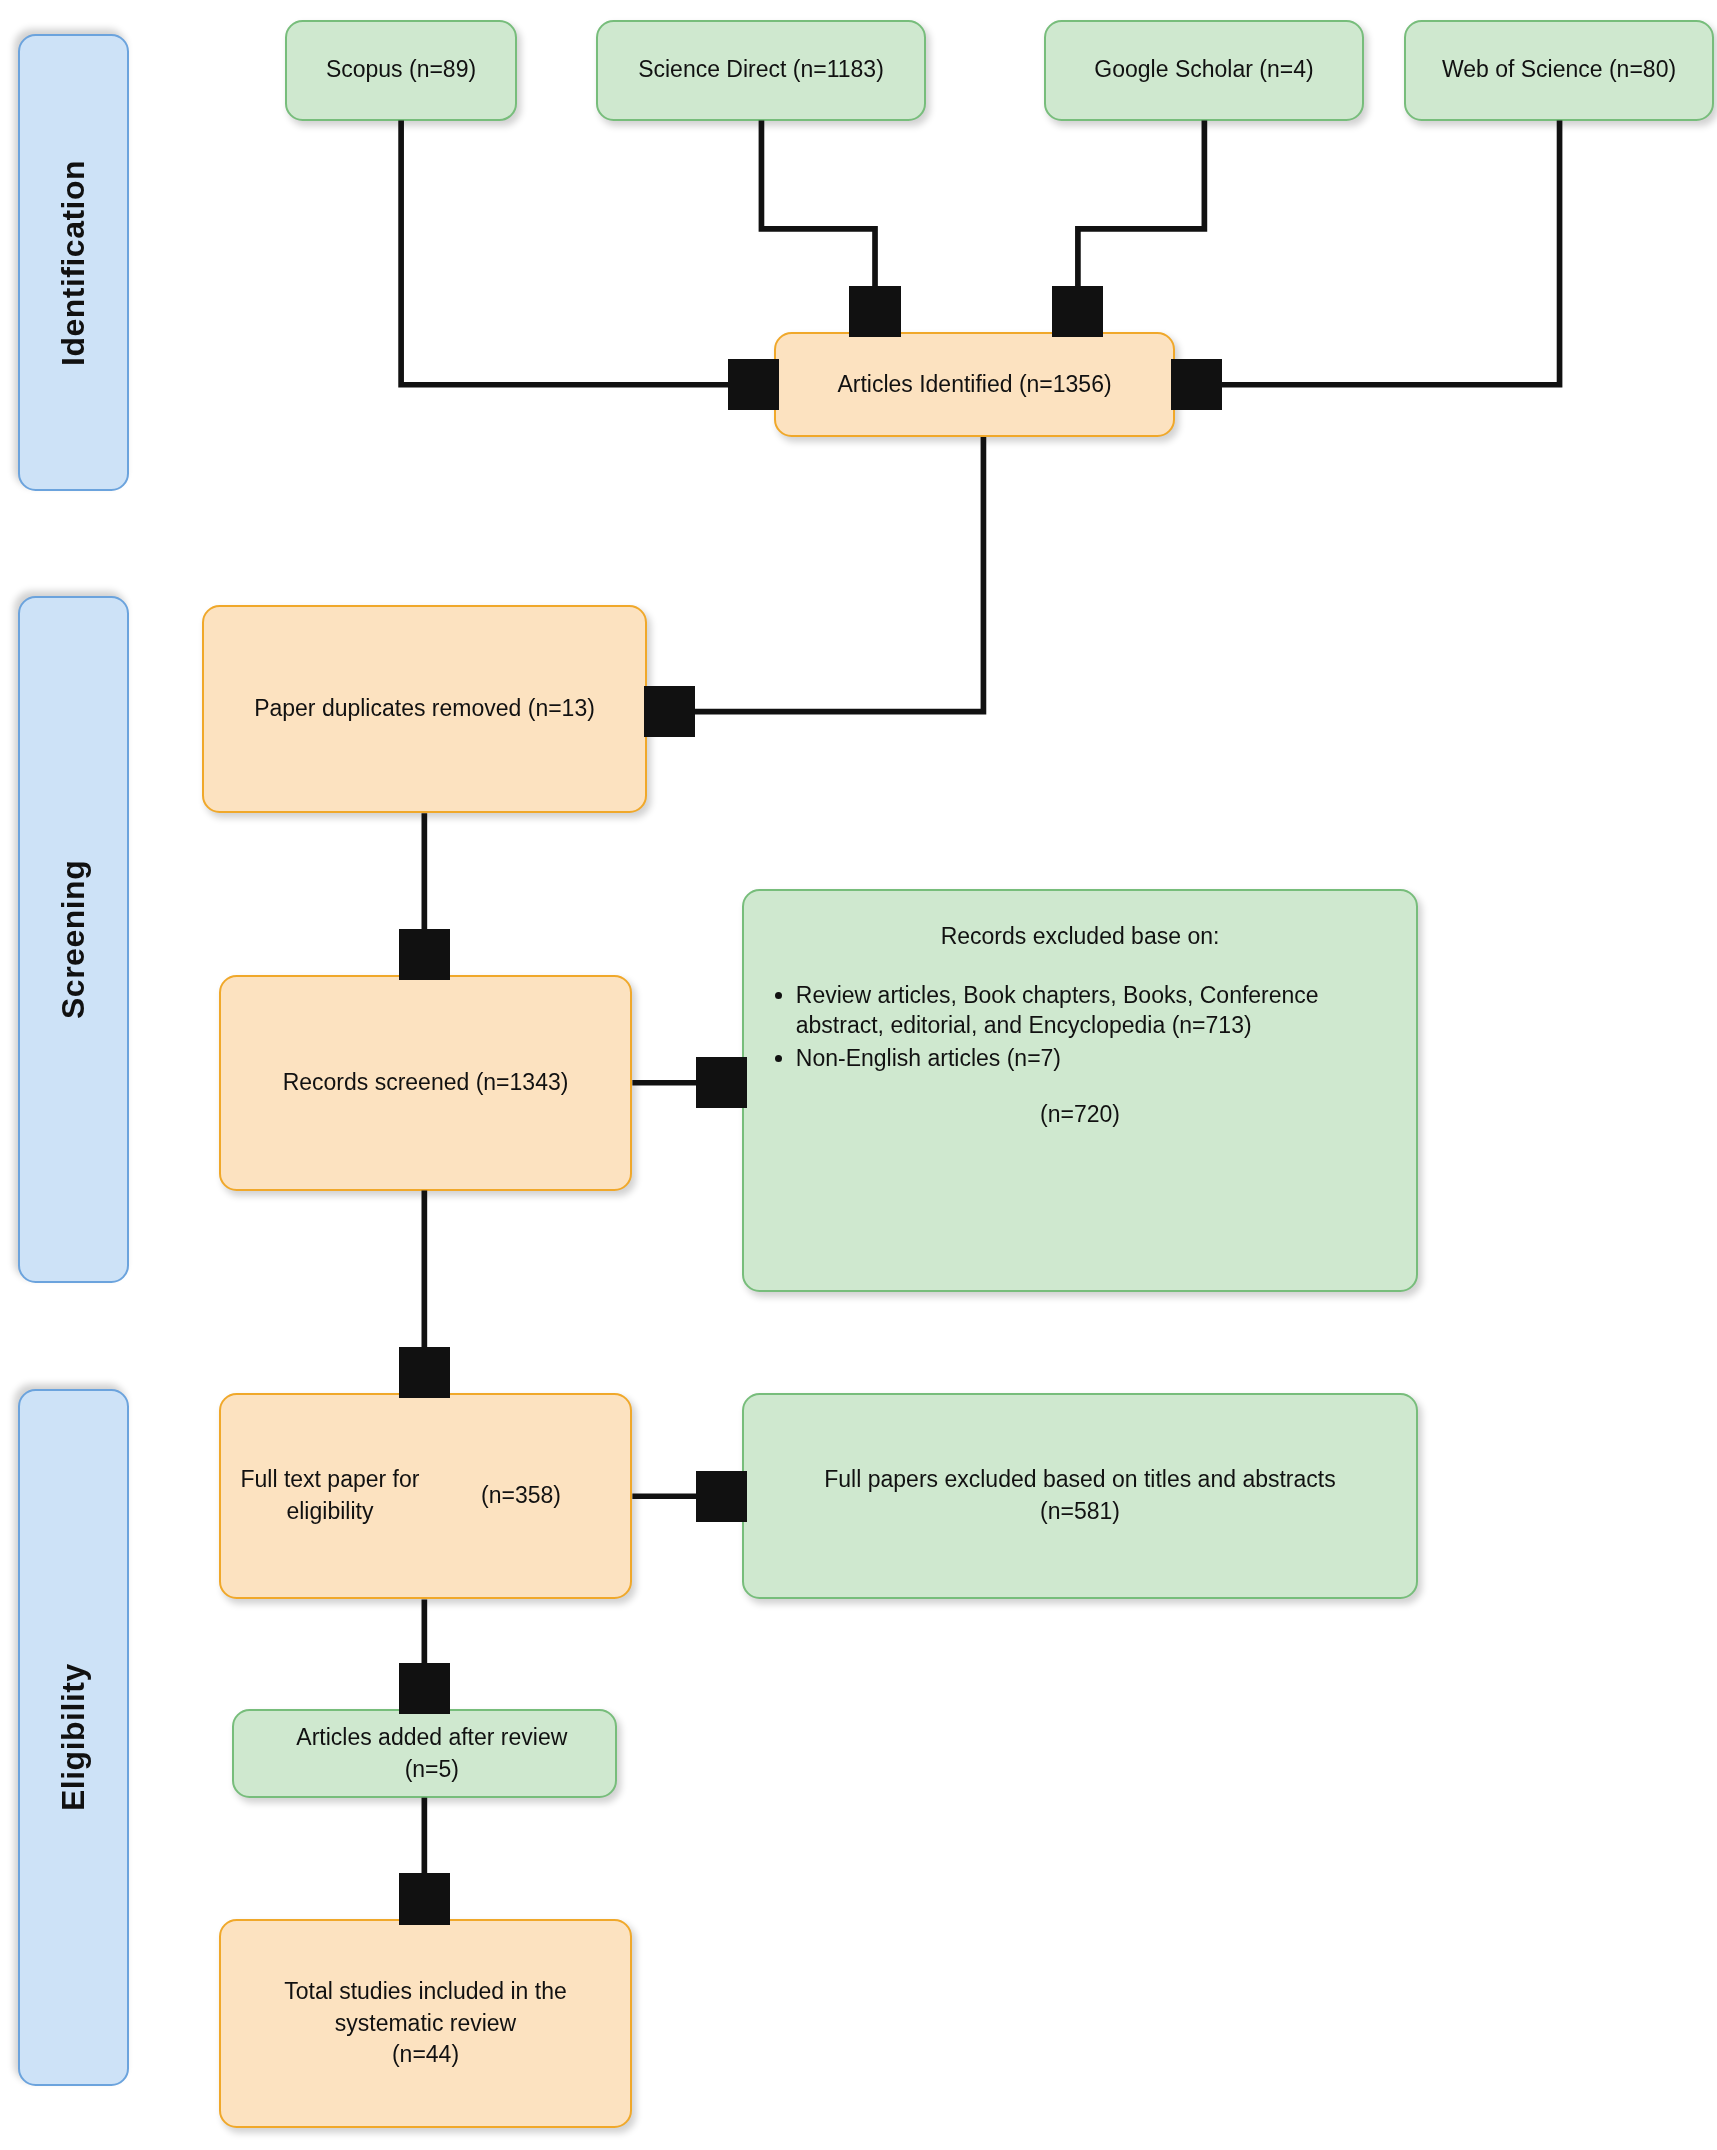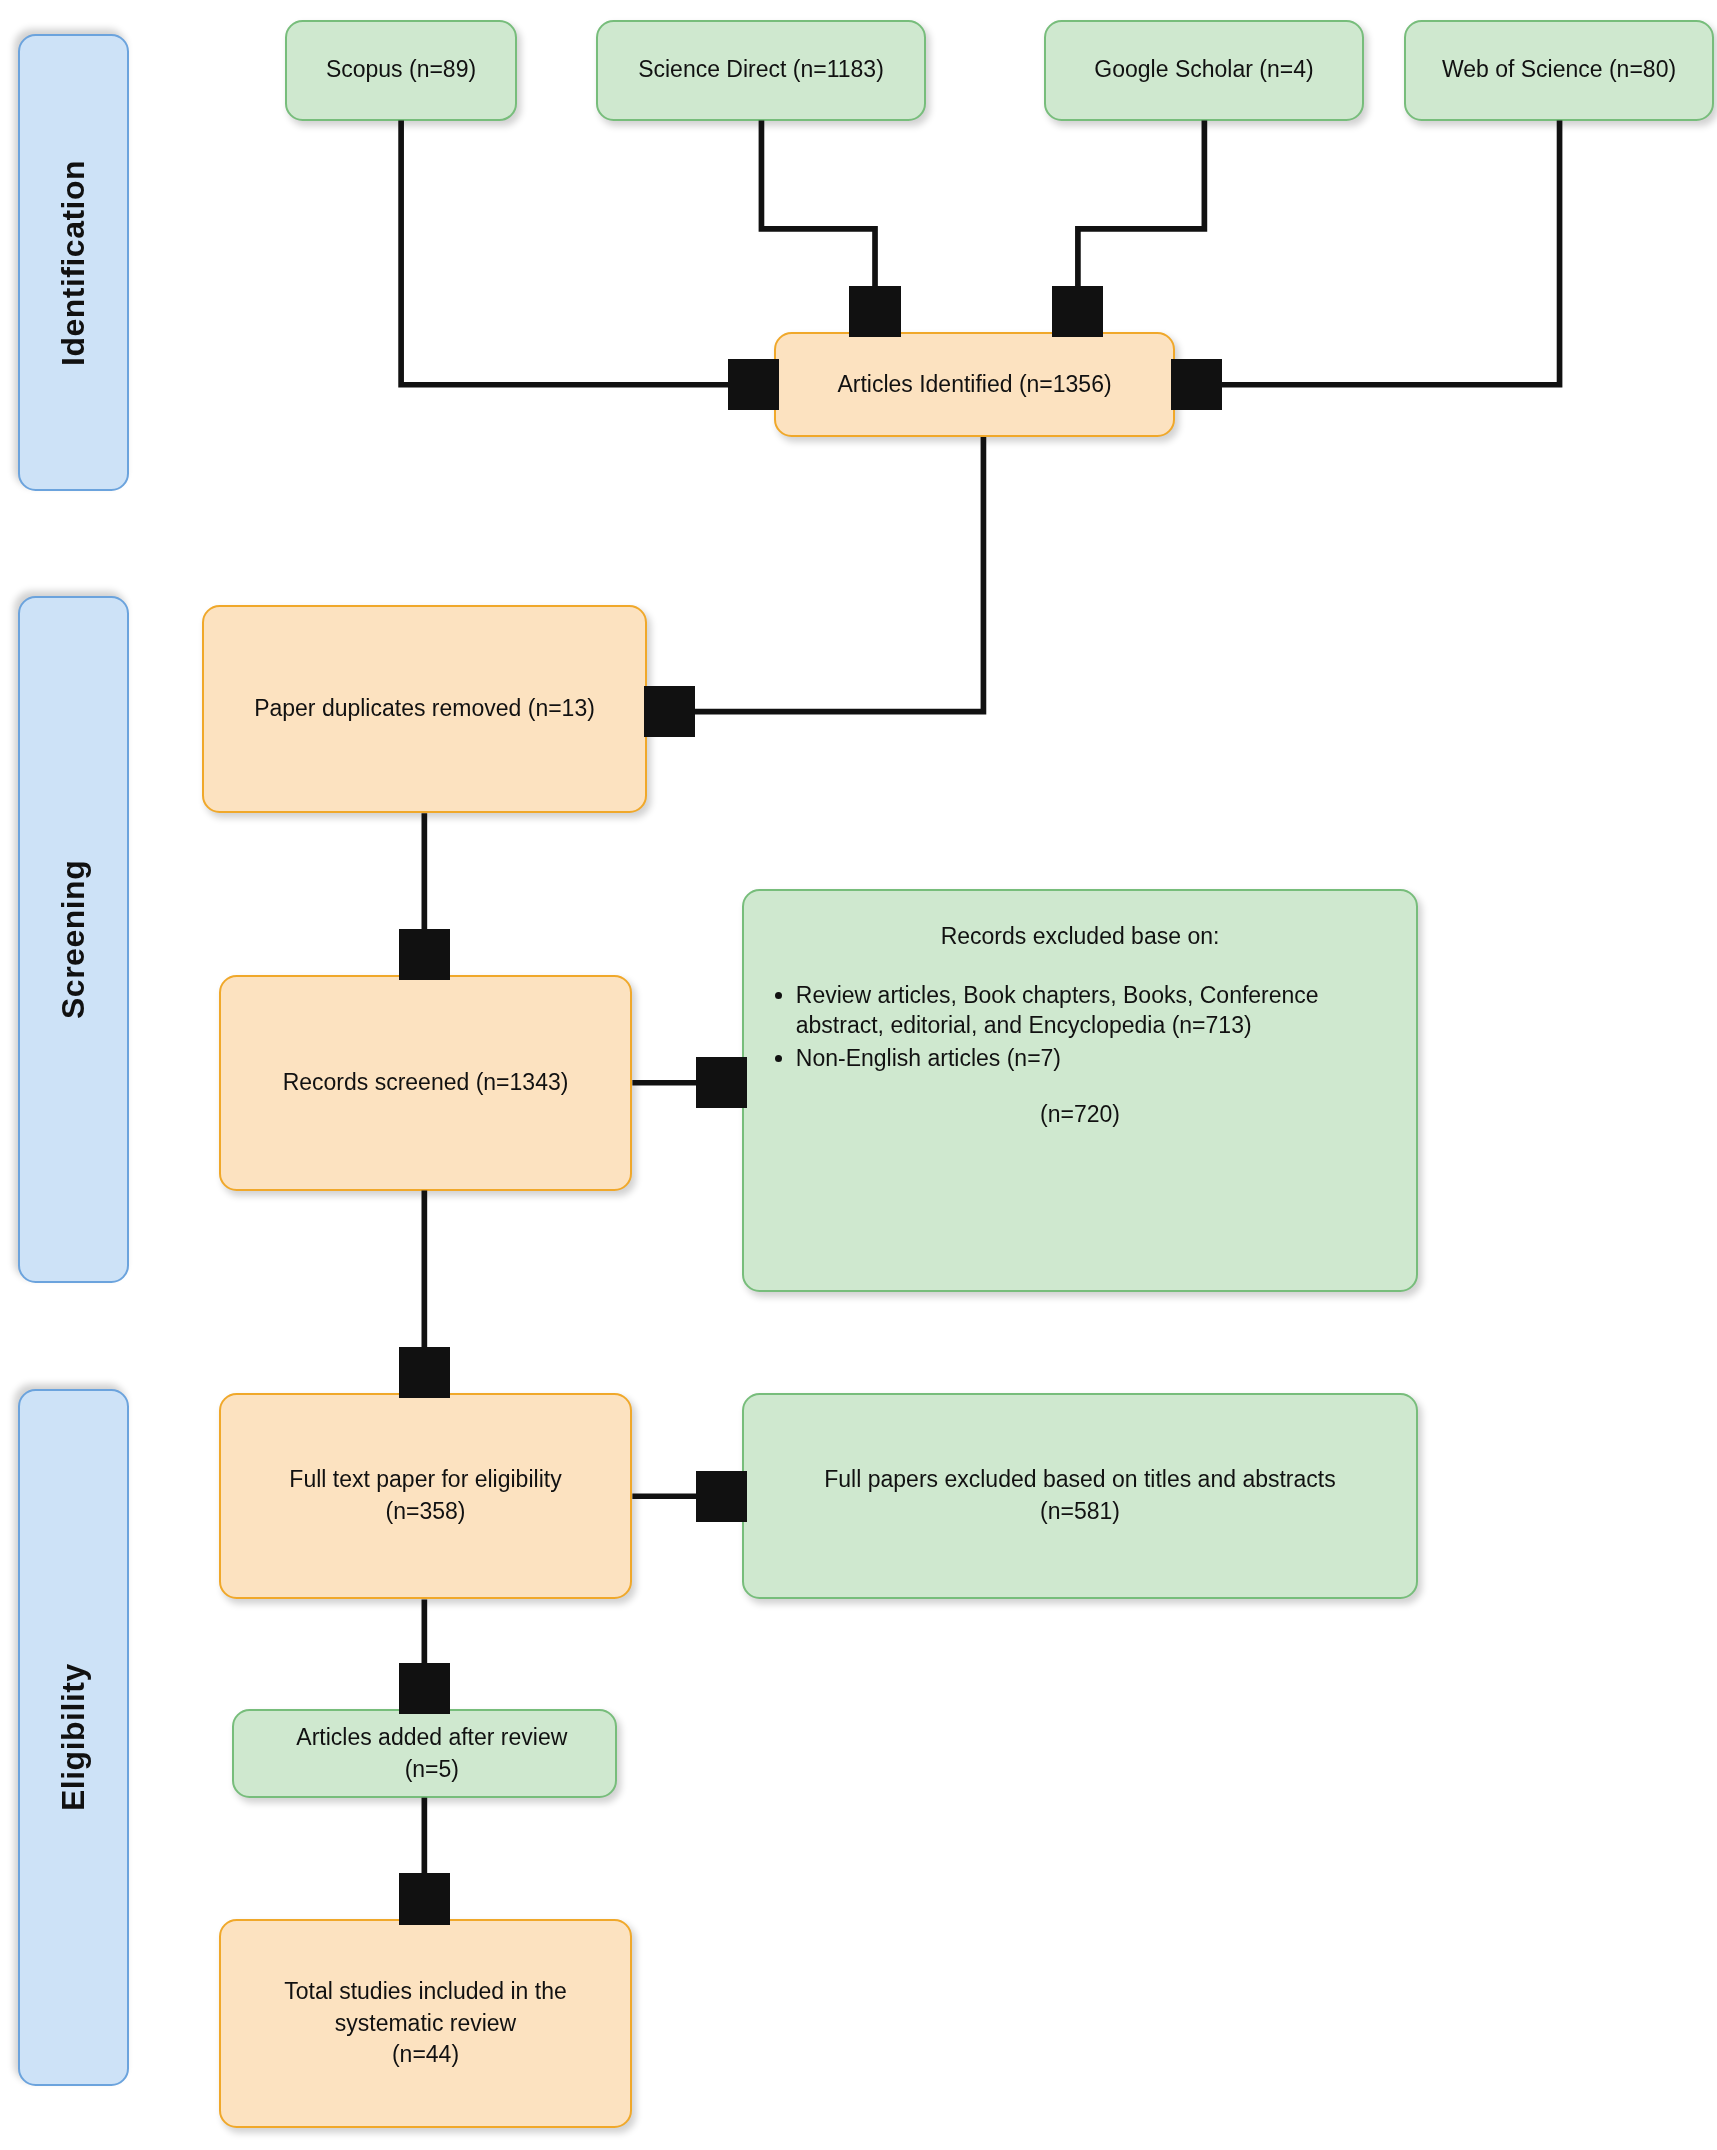--- a/index.html
+++ b/index.html
@@ -137,21 +137,21 @@
 
   <div class="node green listnode" style="left:742px; top:877px; width:676px; height:403px;">
     <div class="head">Records excluded base on:</div>
     <ul>
       <li>Review articles, Book chapters, Books, Conference abstract, editorial, and Encyclopedia (n=713)</li>
       <li>Non-English articles (n=7)</li>
     </ul>
     <div class="foot">(n=720)</div>
   </div>
 
-  <div class="node orange" style="left:219px; top:1393px; width:413px; height:206px; flex-direction:column;">
+  <div class="node orange" style="left:219px; top:1393px; width:413px; height:206px; flex-direction:row;">
     <span class="txt">Full text paper for eligibility</span>
     <span class="sub">(n=358)</span>
   </div>
 
   <div class="node green" style="left:742px; top:1393px; width:676px; height:206px; flex-direction:column;">
     <span class="txt">Full papers excluded based on titles and abstracts</span>
     <span class="sub">(n=581)</span>
   </div>
 
   <div class="node green" style="left:232px; top:1709px; width:385px; height:89px; flex-direction:column;padding-left:28px;">

